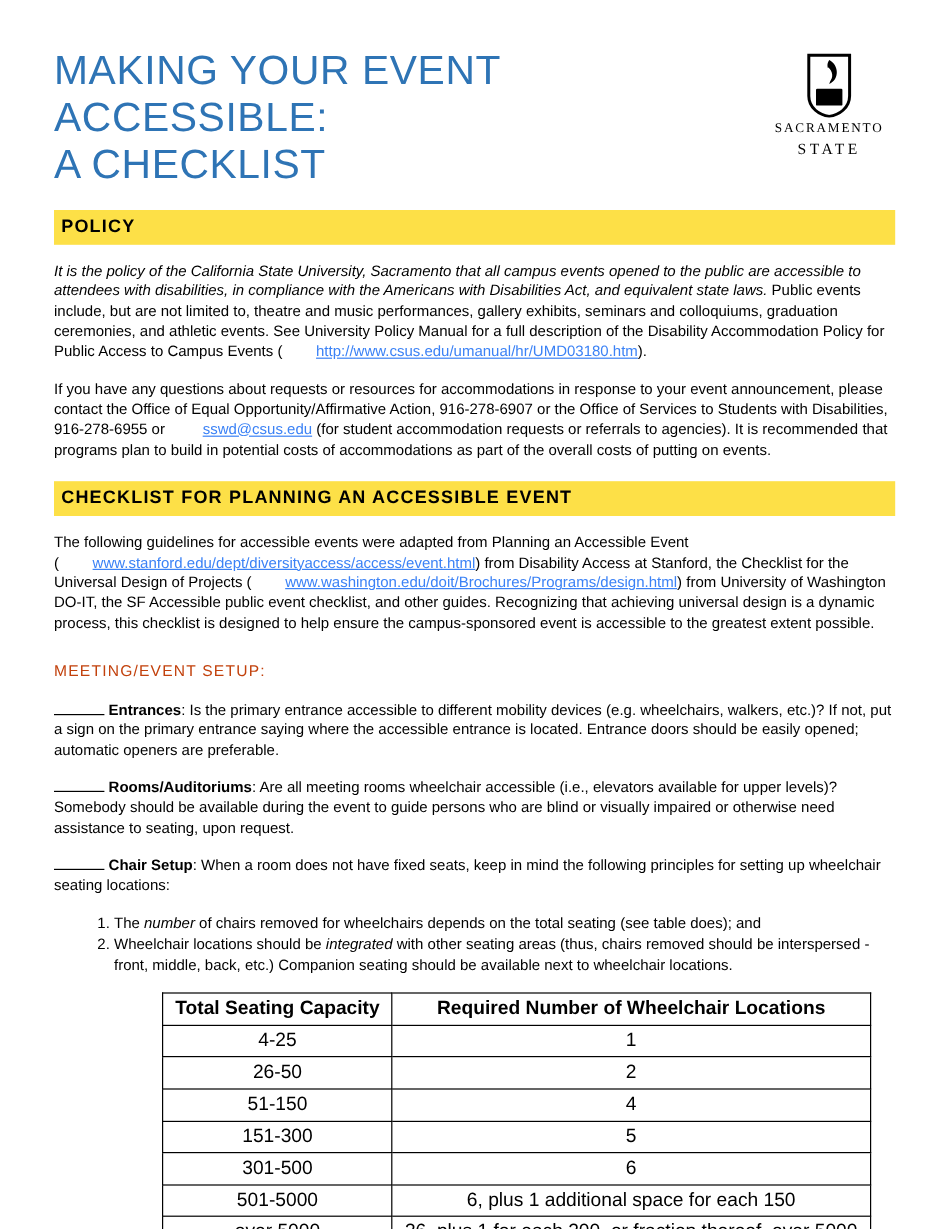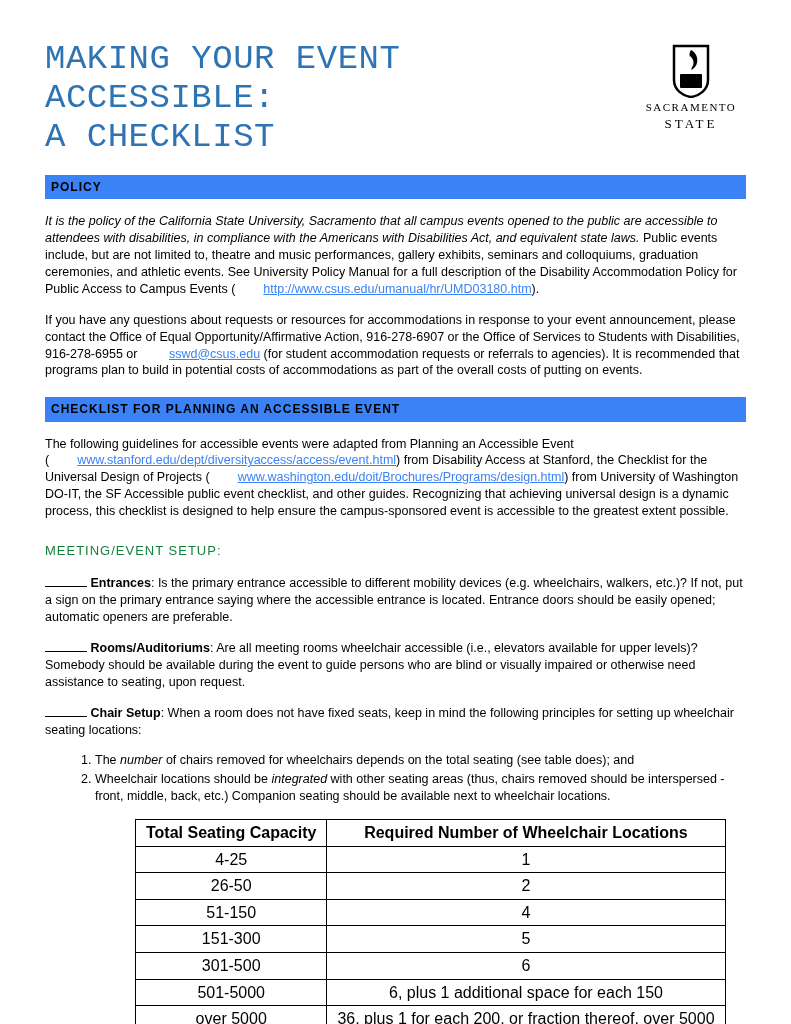--- a/index.html
+++ b/index.html
@@ -13,21 +13,21 @@
     width: 791px;
     box-sizing: border-box;
   }
   .header-row {
     display: flex;
     align-items: flex-start;
     justify-content: space-between;
     margin-bottom: 10px;
   }
   h1 {
-    font-family: Liberation Mono, monospace;
+    font-family: Liberation Sans, sans-serif;
     font-weight: 300;
     font-size: 34px;
     color: #2E74B5;
     margin: 0;
     line-height: 1.15;
     letter-spacing: 0.5px;
   }
   .logo-wrap {
     text-align: center;
     width: 110px;
@@ -38,30 +38,30 @@
     font-family: "Times New Roman", serif;
     font-size: 11px;
     letter-spacing: 1.5px;
   }
   .logo-text-small {
     font-family: "Times New Roman", serif;
     font-size: 13px;
     letter-spacing: 3px;
   }
   h2.section {
-    background: #3b82f6;
-    font-size: 12px;
+    background: #fde047;
+    font-size: 15px;
     letter-spacing: 1px;
     padding: 4px 6px;
     margin: 18px 0 14px 0;
     font-weight: bold;
     font-family: Arial, sans-serif;
   }
   h3.sub {
-    color: #15803d;
+    color: #c2410c;
     font-size: 13px;
     letter-spacing: 1px;
     font-weight: normal;
     margin: 22px 0 16px 0;
     font-family: Arial, sans-serif;
   }
   p { margin: 0 0 14px 0; }
   a { color: #3b82f6; text-decoration: underline; padding-left: 28px; }
   .italic { font-style: italic; }
   .bold { font-weight: bold; }

